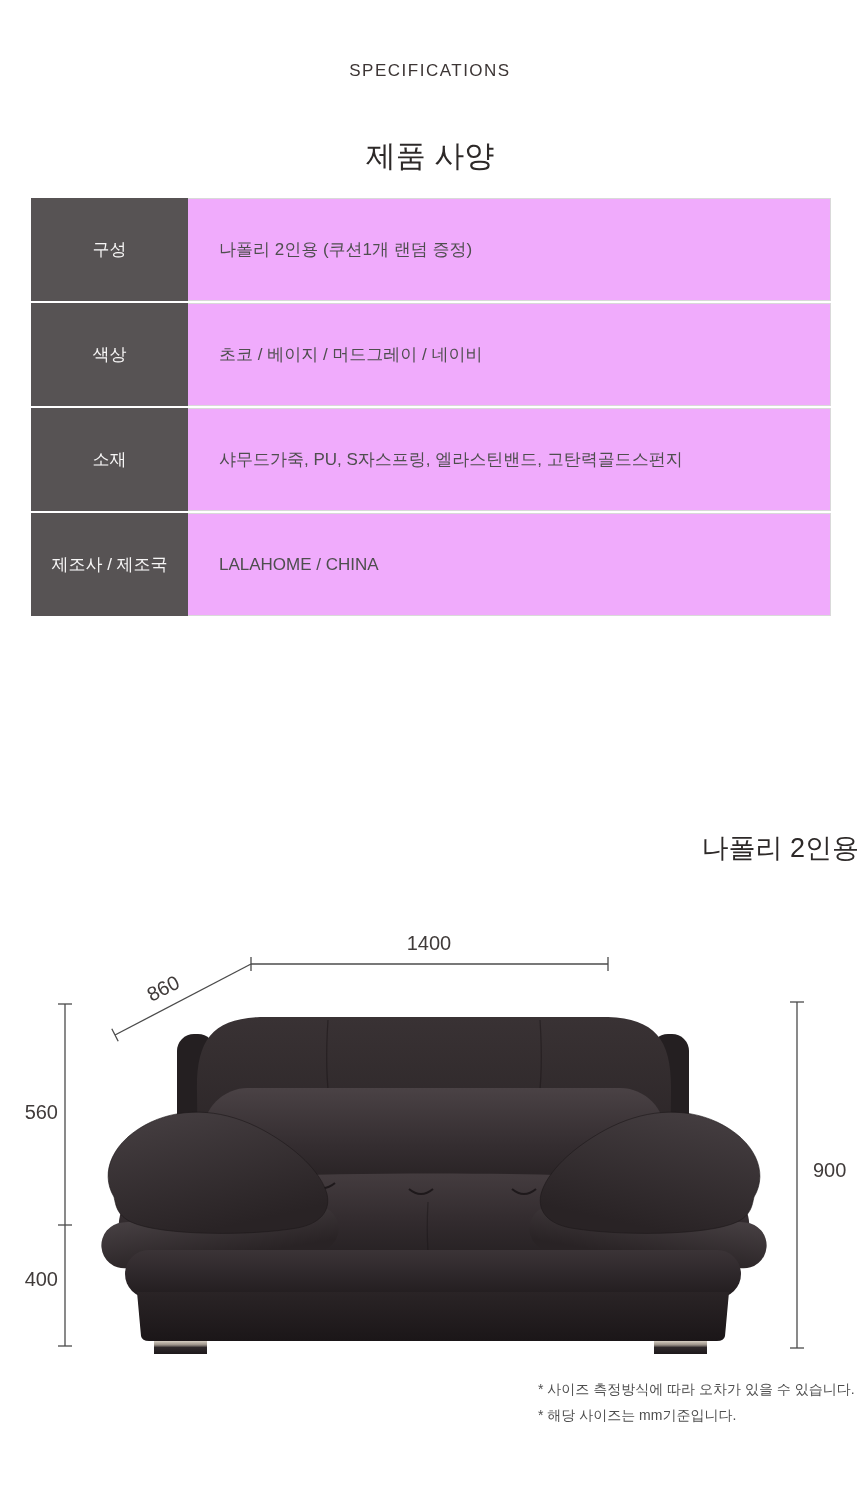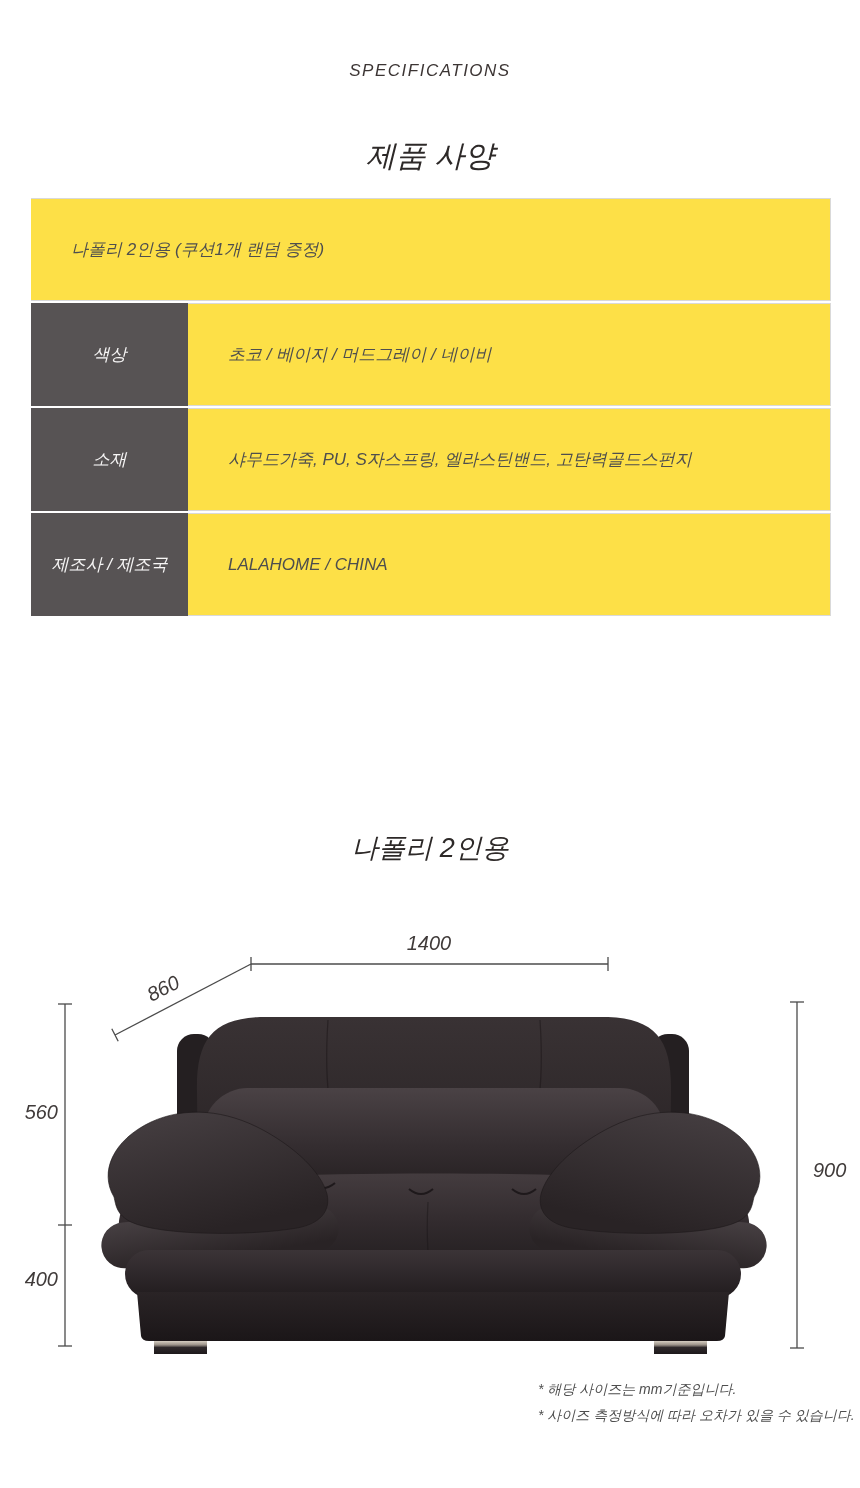--- a/index.html
+++ b/index.html
@@ -1,44 +1,44 @@
 <!DOCTYPE html>
 <html><head>
 <meta charset="utf-8">
 <style>
   * { margin:0; padding:0; box-sizing:border-box; }
   body { background:#fff; font-family:"Liberation Sans", sans-serif; }
-  .page { position:relative; width:858px; height:1488px; background:#ffffff; overflow:hidden; margin:0 auto;font-style:italic; }
+  .page { position:relative; width:858px; height:1488px; background:#ffffff; overflow:hidden; margin:0 auto; }
 
   .eyebrow {
     position:absolute; top:61px; left:0; width:100%;
     text-align:center; font-size:17px; letter-spacing:1.5px;
     color:#3c3534; font-weight:400;
   }
   .page-title {
     position:absolute; top:100px; left:0; width:100%;
     text-align:center; font-size:30px; color:#2d2928; font-weight:500;margin-top:36px;
   }
 
   .spec-table { position:absolute; top:198px; left:30px; width:800px; }
   .spec-row { display:flex; height:103px; margin-bottom:2px; }
   .spec-label {
     width:157px; background:#575354; color:#f7f6f6;
     display:flex; align-items:center; justify-content:center;
     font-size:17px; text-align:center; padding:0 4px;
   }
   .spec-value {
-    flex:1; background:#fde047; border:1px solid #d9d9d9; border-left:none;
-    display:flex; align-items:center; padding-left:40px;
+    flex:1; background:#f0abfc; border:1px solid #d9d9d9; border-left:none;
+    display:flex; align-items:center; padding-left:31px;
     font-size:17px; color:#4e4e4e;
   }
 
   .product-title {
     position:absolute; top:830px; left:0; width:100%;
-    text-align:center; font-size:27px; color:#2d2928; font-weight:500;
+    text-align:right; font-size:27px; color:#2d2928; font-weight:500;
   }
 
   .diagram { position:absolute; top:920px; left:0; width:860px; height:470px; }
   .diagram svg { display:block; width:860px; height:470px; }
   svg text { font-family:"Liberation Sans", sans-serif; fill:#403b3a; font-size:20px; }
   .dim-line { stroke:#4b4b4b; stroke-width:1.3; fill:none; }
   .seam { stroke:#191416; fill:none; }
 
   .footnotes {
     position:absolute; top:1376px; left:537px;
@@ -48,20 +48,21 @@
 </head>
 <body>
 
 <div class="page">
 
   <div class="eyebrow">SPECIFICATIONS</div>
   <div class="page-title">제품 사양</div>
 
   <div class="spec-table">
     <div class="spec-row">
+      <div class="spec-label">구성</div>
       <div class="spec-value">나폴리 2인용 (쿠션1개 랜덤 증정)</div>
     </div>
     <div class="spec-row">
       <div class="spec-label">색상</div>
       <div class="spec-value">초코 / 베이지 / 머드그레이 / 네이비</div>
     </div>
     <div class="spec-row">
       <div class="spec-label">소재</div>
       <div class="spec-value">샤무드가죽, PU, S자스프링, 엘라스틴밴드, 고탄력골드스펀지</div>
     </div>
@@ -164,17 +165,17 @@
 
       <text x="428" y="950" text-anchor="middle">1400</text>
       <text x="163" y="995" text-anchor="middle" transform="rotate(-27 163 990)">860</text>
       <text x="57" y="1119" text-anchor="end">560</text>
       <text x="57" y="1286" text-anchor="end">400</text>
       <text x="812" y="1177" text-anchor="start">900</text>
     </svg>
   </div>
 
   <div class="footnotes">
+    <div>* 사이즈 측정방식에 따라 오차가 있을 수 있습니다.</div>
     <div>* 해당 사이즈는 mm기준입니다.</div>
-    <div>* 사이즈 측정방식에 따라 오차가 있을 수 있습니다.</div>
   </div>
 
 </div>
 
 </body></html>

